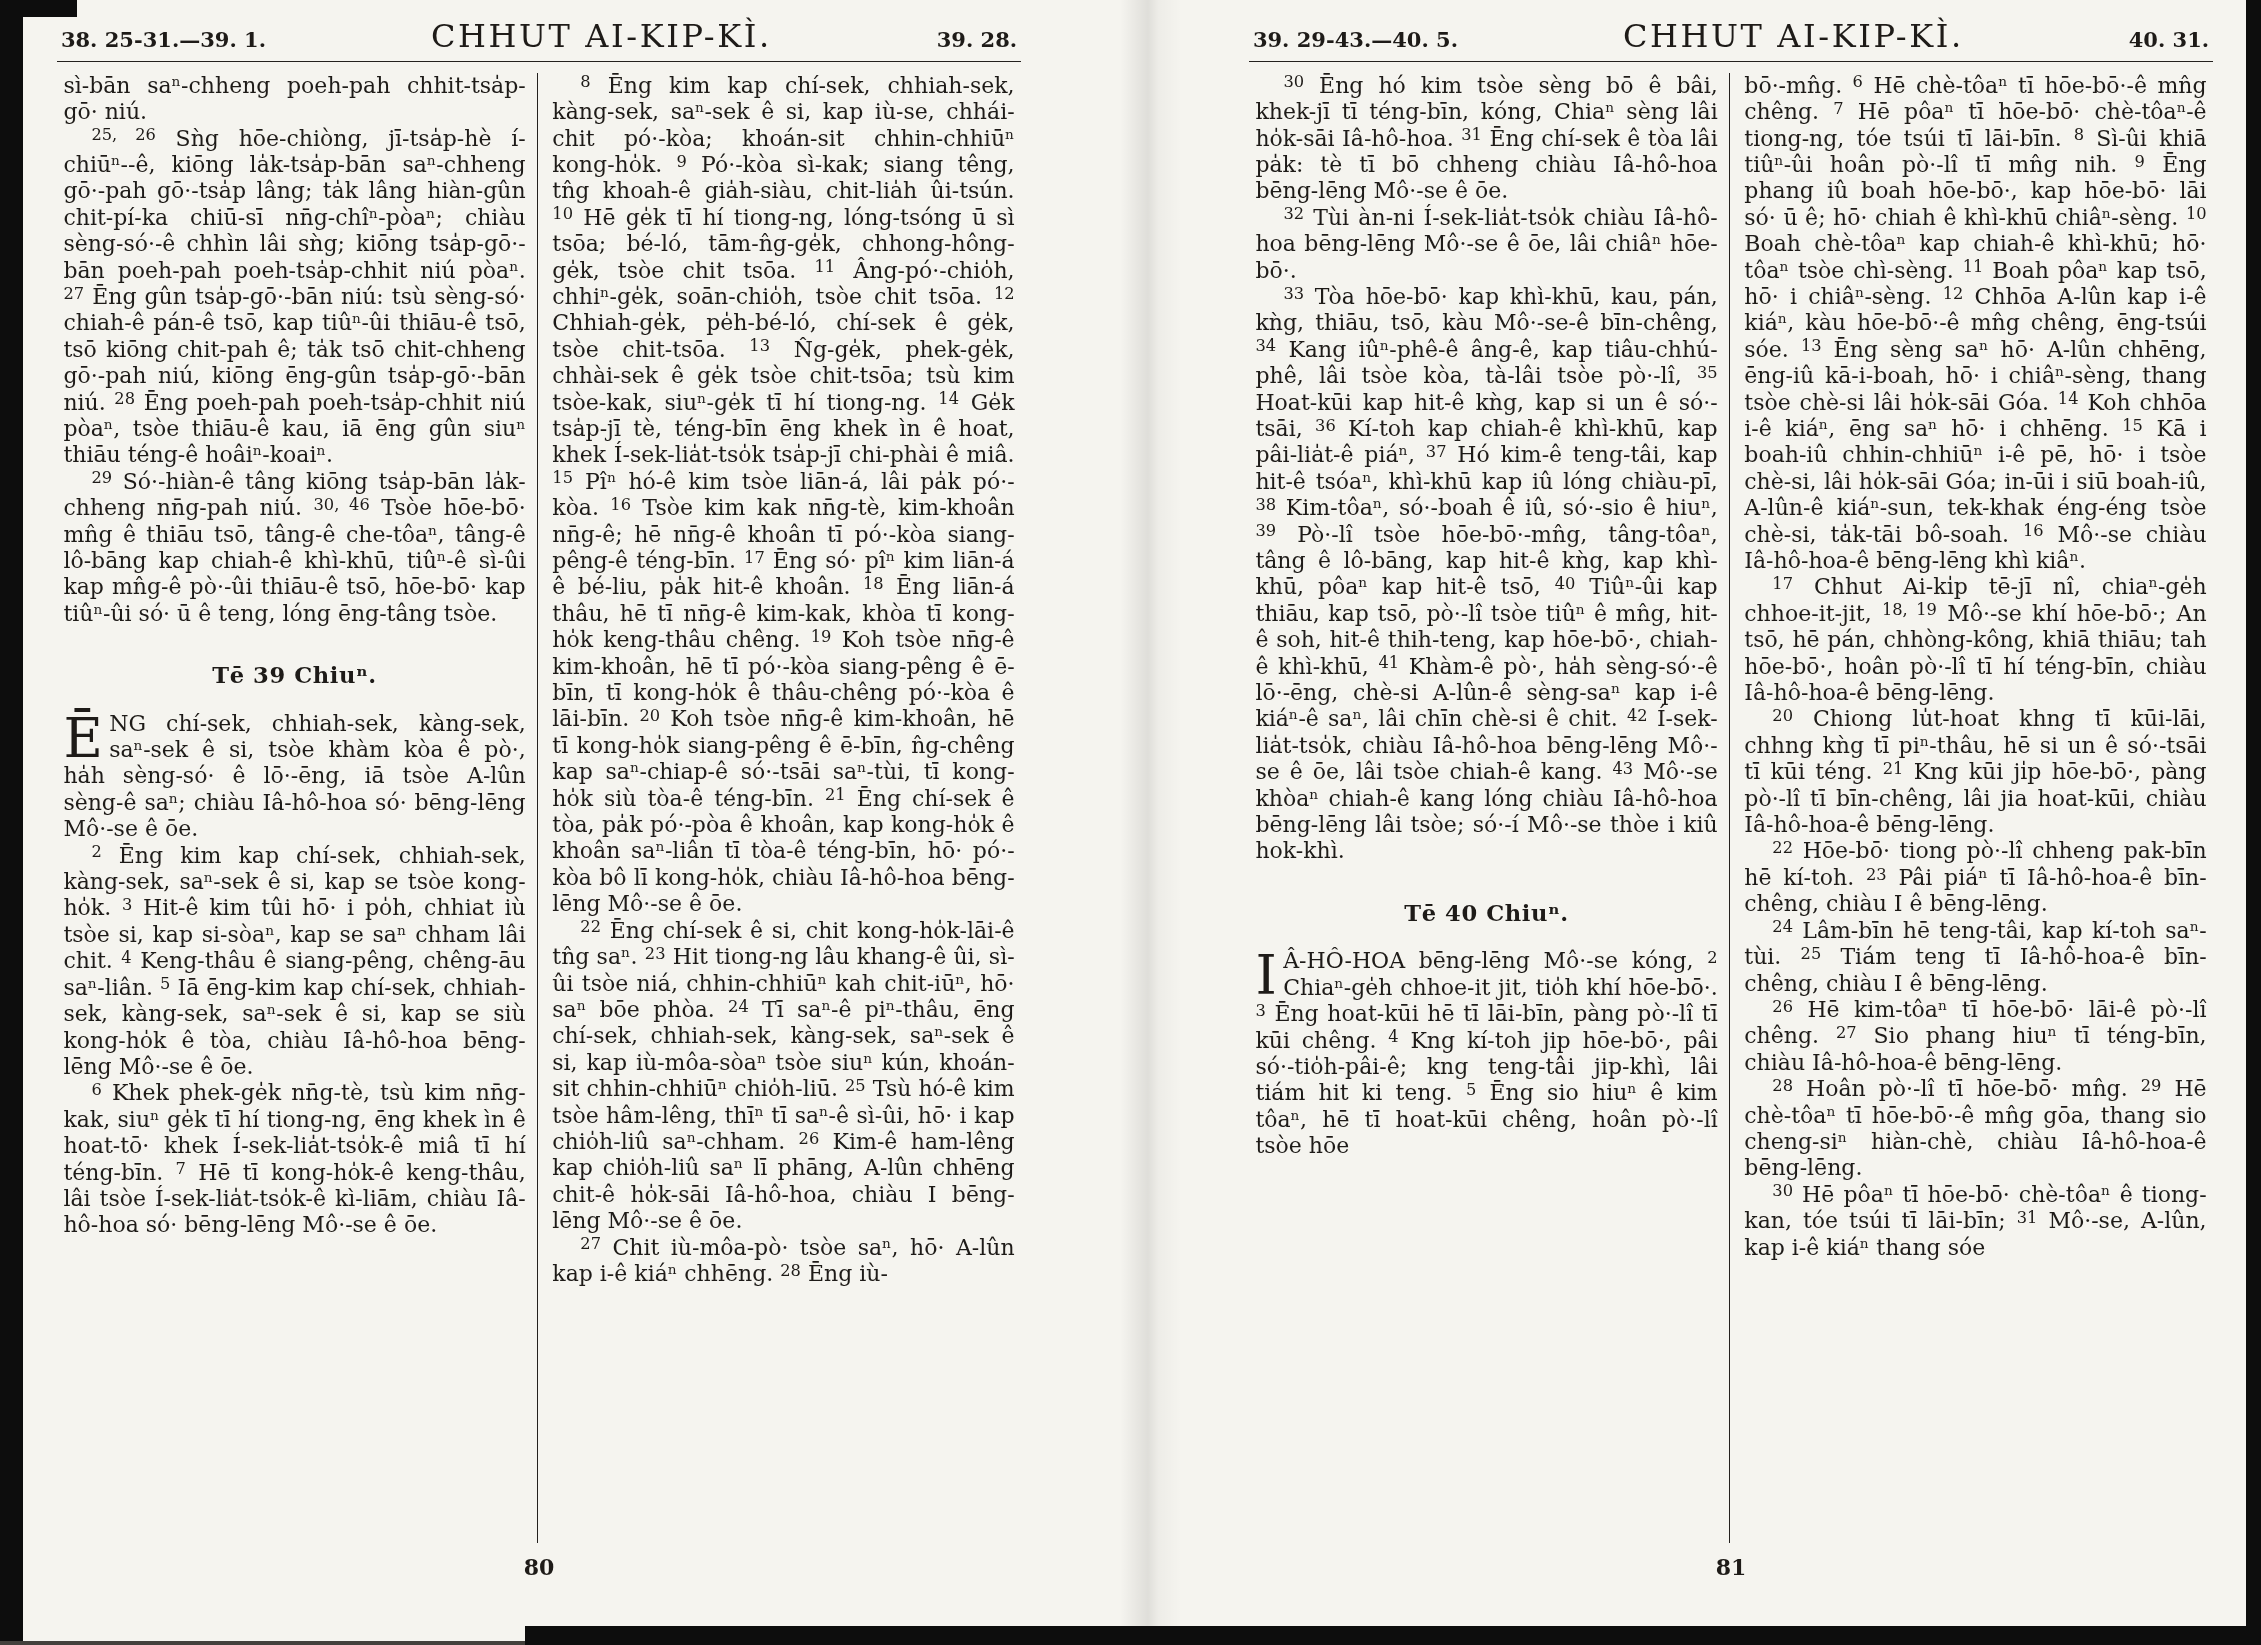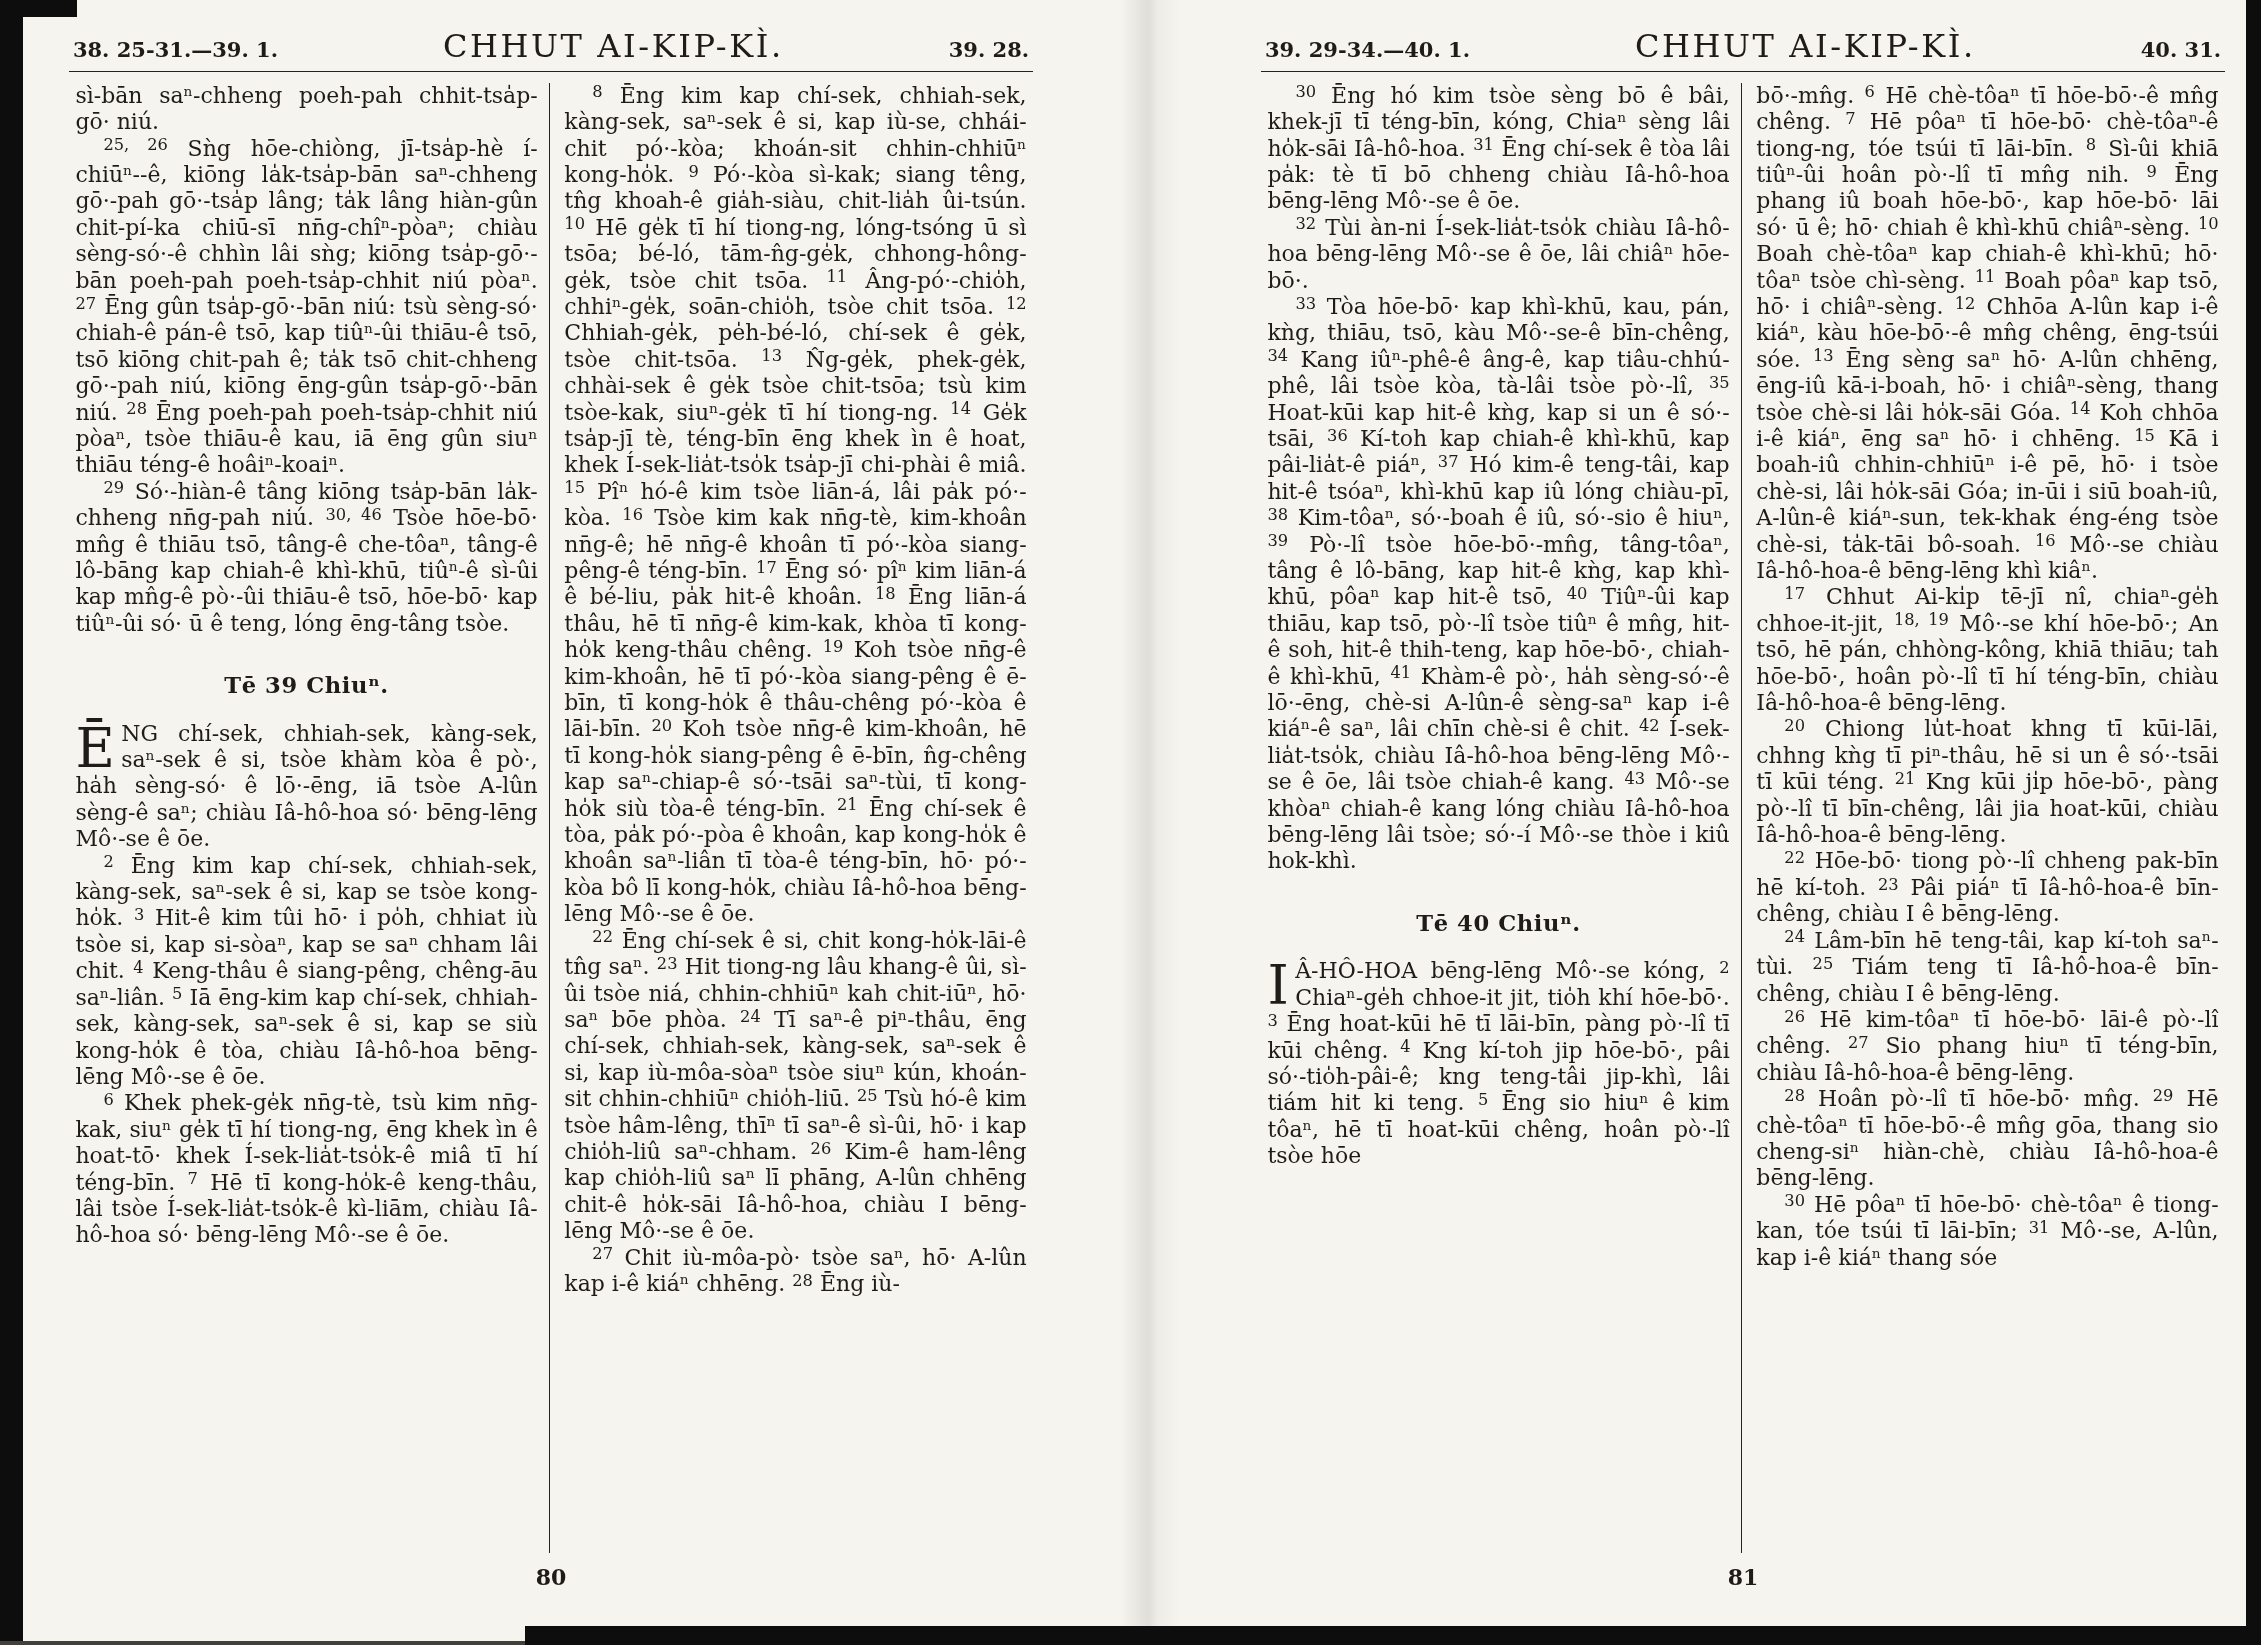--- a/index.html
+++ b/index.html
@@ -4,21 +4,21 @@
 <style>
   html, body { margin:0; padding:0; }
   body {
     width:2261px; height:1645px; position:relative; overflow:hidden;
     background:#f5f4ef;
     font-family:"DejaVu Serif","Liberation Serif",serif;
     color:#1e1b18;
   }
 
   
-  .page { position:absolute; top:18px; width:964px; height:1600px;margin-left:12px; }
+  .page { position:absolute; top:8px; width:964px; height:1600px; }
   .page-left  { left:57px; }
   .page-right { left:1249px; }
 
   .page-header { display:flex; justify-content:space-between; align-items:baseline; padding:9px 3.9px 0 3.9px; }
   .header-ref   { font-weight:bold; font-size:21px; white-space:nowrap; }
   .header-title { font-size:32px; letter-spacing:2.6px; white-space:nowrap; }
 
   .header-rule { border-top:1.9px solid #24211e; margin-top:6.4px; }
 
   .columns { display:flex; height:1470px; overflow:hidden; margin-top:10.3px; }
@@ -87,21 +87,21 @@
           <p class="para indent"><span class="vnum">8</span> Ēng kim kap chí-sek, chhiah-sek, kàng-sek, saⁿ-sek ê si, kap iù-se, chhái-chit pó·-kòa; khoán-sit chhin-chhiūⁿ kong-ho̍k. <span class="vnum">9</span> Pó·-kòa sì-kak; siang têng, tn̂g khoah-ê gia̍h-siàu, chit-lia̍h ûi-tsún. <span class="vnum">10</span> Hē ge̍k tī hí tiong-ng, lóng-tsóng ū sì tsōa; bé-ló, tām-n̂g-ge̍k, chhong-hông-ge̍k, tsòe chit tsōa. <span class="vnum">11</span> Âng-pó·-chio̍h, chhiⁿ-ge̍k, soān-chio̍h, tsòe chit tsōa. <span class="vnum">12</span> Chhiah-ge̍k, pe̍h-bé-ló, chí-sek ê ge̍k, tsòe chit-tsōa. <span class="vnum">13</span> N̂g-ge̍k, phek-ge̍k, chhài-sek ê ge̍k tsòe chit-tsōa; tsù kim tsòe-kak, siuⁿ-ge̍k tī hí tiong-ng. <span class="vnum">14</span> Ge̍k tsa̍p-jī tè, téng-bīn ēng khek ìn ê hoat, khek Í-sek-lia̍t-tso̍k tsa̍p-jī chi-phài ê miâ. <span class="vnum">15</span> Pîⁿ hó-ê kim tsòe liān-á, lâi pa̍k pó·-kòa. <span class="vnum">16</span> Tsòe kim kak nn̄g-tè, kim-khoân nn̄g-ê; hē nn̄g-ê khoân tī pó·-kòa siang-pêng-ê téng-bīn. <span class="vnum">17</span> Ēng só· pîⁿ kim liān-á ê bé-liu, pa̍k hit-ê khoân. <span class="vnum">18</span> Ēng liān-á thâu, hē tī nn̄g-ê kim-kak, khòa tī kong-ho̍k keng-thâu chêng. <span class="vnum">19</span> Koh tsòe nn̄g-ê kim-khoân, hē tī pó·-kòa siang-pêng ê ē-bīn, tī kong-ho̍k ê thâu-chêng pó·-kòa ê lāi-bīn. <span class="vnum">20</span> Koh tsòe nn̄g-ê kim-khoân, hē tī kong-ho̍k siang-pêng ê ē-bīn, n̂g-chêng kap saⁿ-chiap-ê só·-tsāi saⁿ-tùi, tī kong-ho̍k siù tòa-ê téng-bīn. <span class="vnum">21</span> Ēng chí-sek ê tòa, pa̍k pó·-pòa ê khoân, kap kong-ho̍k ê khoân saⁿ-liân tī tòa-ê téng-bīn, hō· pó·-kòa bô lī kong-ho̍k, chiàu Iâ-hô-hoa bēng-lēng Mô·-se ê ōe.</p>
           <p class="para indent"><span class="vnum">22</span> Ēng chí-sek ê si, chit kong-ho̍k-lāi-ê tn̂g saⁿ. <span class="vnum">23</span> Hit tiong-ng lâu khang-ê ûi, sì-ûi tsòe niá, chhin-chhiūⁿ kah chit-iūⁿ, hō· saⁿ bōe phòa. <span class="vnum">24</span> Tī saⁿ-ê piⁿ-thâu, ēng chí-sek, chhiah-sek, kàng-sek, saⁿ-sek ê si, kap iù-môa-sòaⁿ tsòe siuⁿ kún, khoán-sit chhin-chhiūⁿ chio̍h-liū. <span class="vnum">25</span> Tsù hó-ê kim tsòe hâm-lêng, thīⁿ tī saⁿ-ê sì-ûi, hō· i kap chio̍h-liû saⁿ-chham. <span class="vnum">26</span> Kim-ê ham-lêng kap chio̍h-liû saⁿ lī phāng, A-lûn chhēng chit-ê ho̍k-sāi Iâ-hô-hoa, chiàu I bēng-lēng Mô·-se ê ōe.</p>
           <p class="para indent"><span class="vnum">27</span> Chit iù-môa-pò· tsòe saⁿ, hō· A-lûn kap i-ê kiáⁿ chhēng. <span class="vnum">28</span> Ēng iù-</p>
         </div>
     </div>
     <div class="page-number">80</div>
   </section>
 
   <section class="page page-right">
     <header class="page-header">
-      <span class="header-ref">39. 29-34.—40. 1.</span>
+      <span class="header-ref">39. 29-43.—40. 5.</span>
       <span class="header-title">CHHUT AI-KIP-KÌ.</span>
       <span class="header-ref">40. 31.</span>
     </header>
     <div class="header-rule"></div>
     <div class="columns">
       <div class="column col-1">
           <p class="para indent"><span class="vnum">30</span> Ēng hó kim tsòe sèng bō ê bâi, khek-jī tī téng-bīn, kóng, Chiaⁿ sèng lâi ho̍k-sāi Iâ-hô-hoa. <span class="vnum">31</span> Ēng chí-sek ê tòa lâi pa̍k: tè tī bō chheng chiàu Iâ-hô-hoa bēng-lēng Mô·-se ê ōe.</p>
           <p class="para indent"><span class="vnum">32</span> Tùi àn-ni Í-sek-lia̍t-tso̍k chiàu Iâ-hô-hoa bēng-lēng Mô·-se ê ōe, lâi chiâⁿ hōe-bō·.</p>
           <p class="para indent"><span class="vnum">33</span> Tòa hōe-bō· kap khì-khū, kau, pán, kǹg, thiāu, tsō, kàu Mô·-se-ê bīn-chêng, <span class="vnum">34</span> Kang iûⁿ-phê-ê âng-ê, kap tiâu-chhú-phê, lâi tsòe kòa, tà-lâi tsòe pò·-lî, <span class="vnum">35</span> Hoat-kūi kap hit-ê kǹg, kap si un ê só·-tsāi, <span class="vnum">36</span> Kí-toh kap chiah-ê khì-khū, kap pâi-lia̍t-ê piáⁿ, <span class="vnum">37</span> Hó kim-ê teng-tâi, kap hit-ê tsóaⁿ, khì-khū kap iû lóng chiàu-pī, <span class="vnum">38</span> Kim-tôaⁿ, só·-boah ê iû, só·-sio ê hiuⁿ, <span class="vnum">39</span> Pò·-lî tsòe hōe-bō·-mn̂g, tâng-tôaⁿ, tâng ê lô-bāng, kap hit-ê kǹg, kap khì-khū, pôaⁿ kap hit-ê tsō, <span class="vnum">40</span> Tiûⁿ-ûi kap thiāu, kap tsō, pò·-lî tsòe tiûⁿ ê mn̂g, hit-ê soh, hit-ê thih-teng, kap hōe-bō·, chiah-ê khì-khū, <span class="vnum">41</span> Khàm-ê pò·, ha̍h sèng-só·-ê lō·-ēng, chè-si A-lûn-ê sèng-saⁿ kap i-ê kiáⁿ-ê saⁿ, lâi chīn chè-si ê chit. <span class="vnum">42</span> Í-sek-lia̍t-tso̍k, chiàu Iâ-hô-hoa bēng-lēng Mô·-se ê ōe, lâi tsòe chiah-ê kang. <span class="vnum">43</span> Mô·-se khòaⁿ chiah-ê kang lóng chiàu Iâ-hô-hoa bēng-lēng lâi tsòe; só·-í Mô·-se thòe i kiû hok-khì.</p>
           <div class="chapter-heading">Tē 40 Chiuⁿ.</div>

